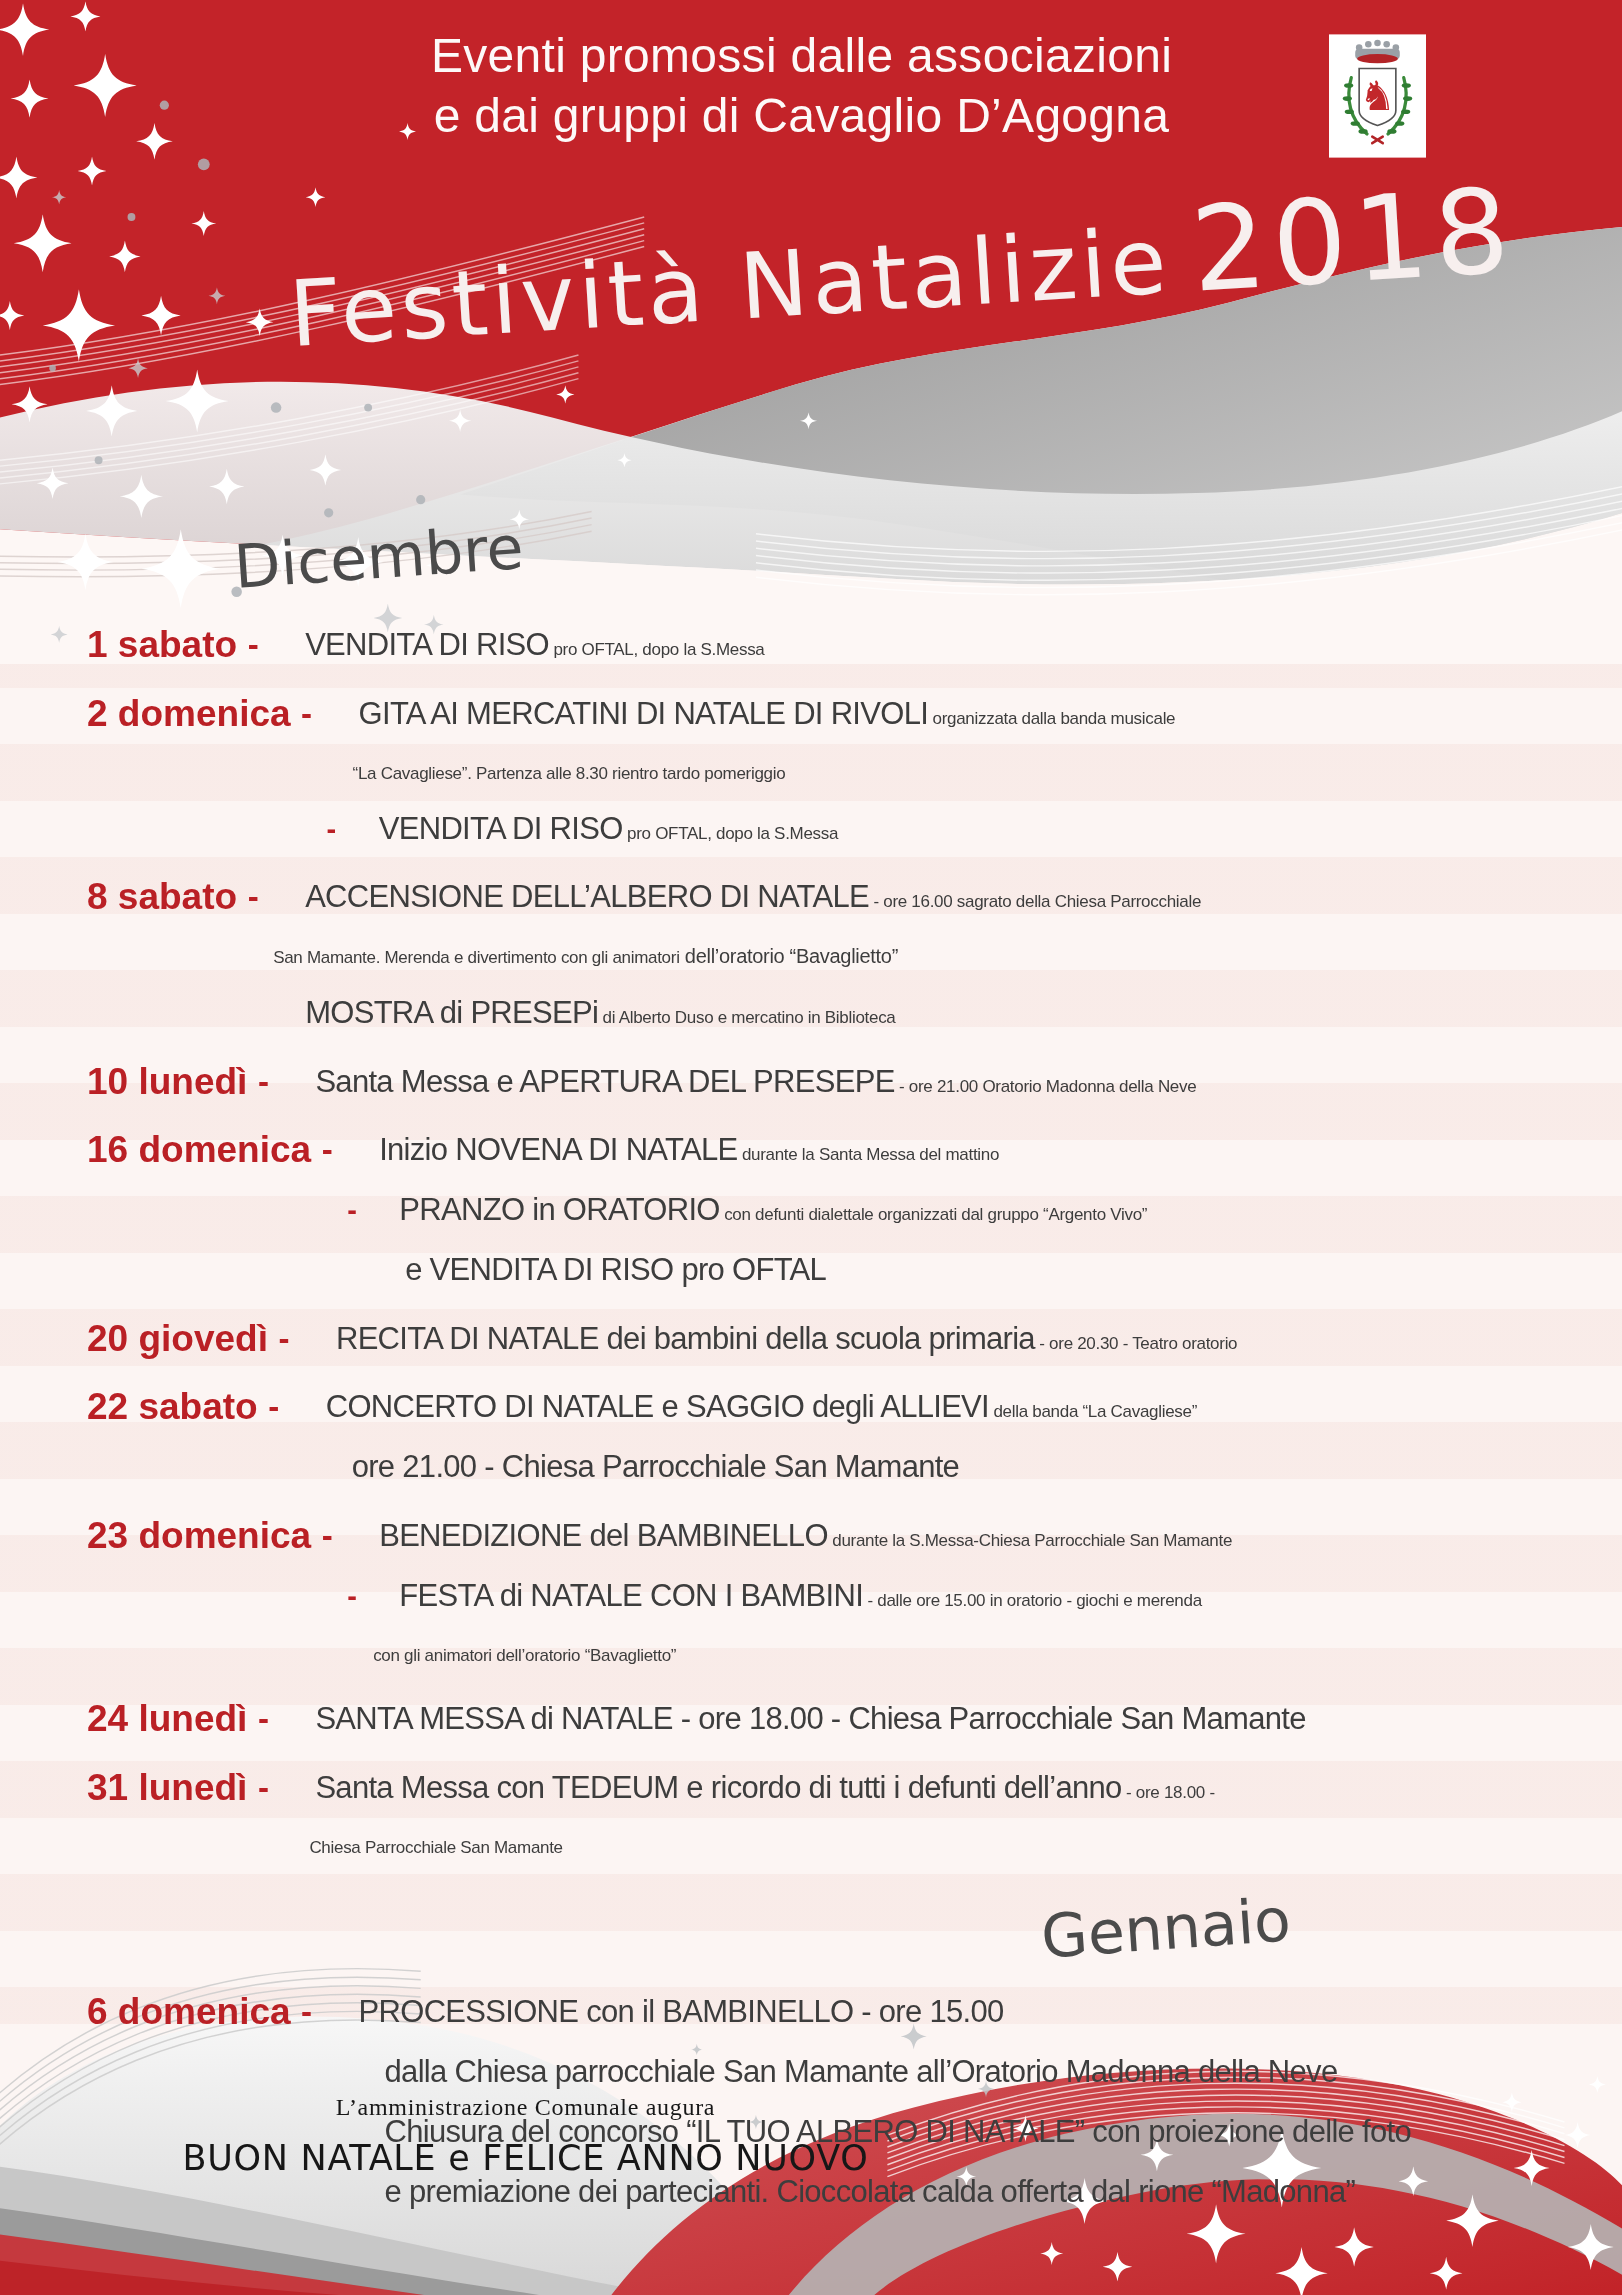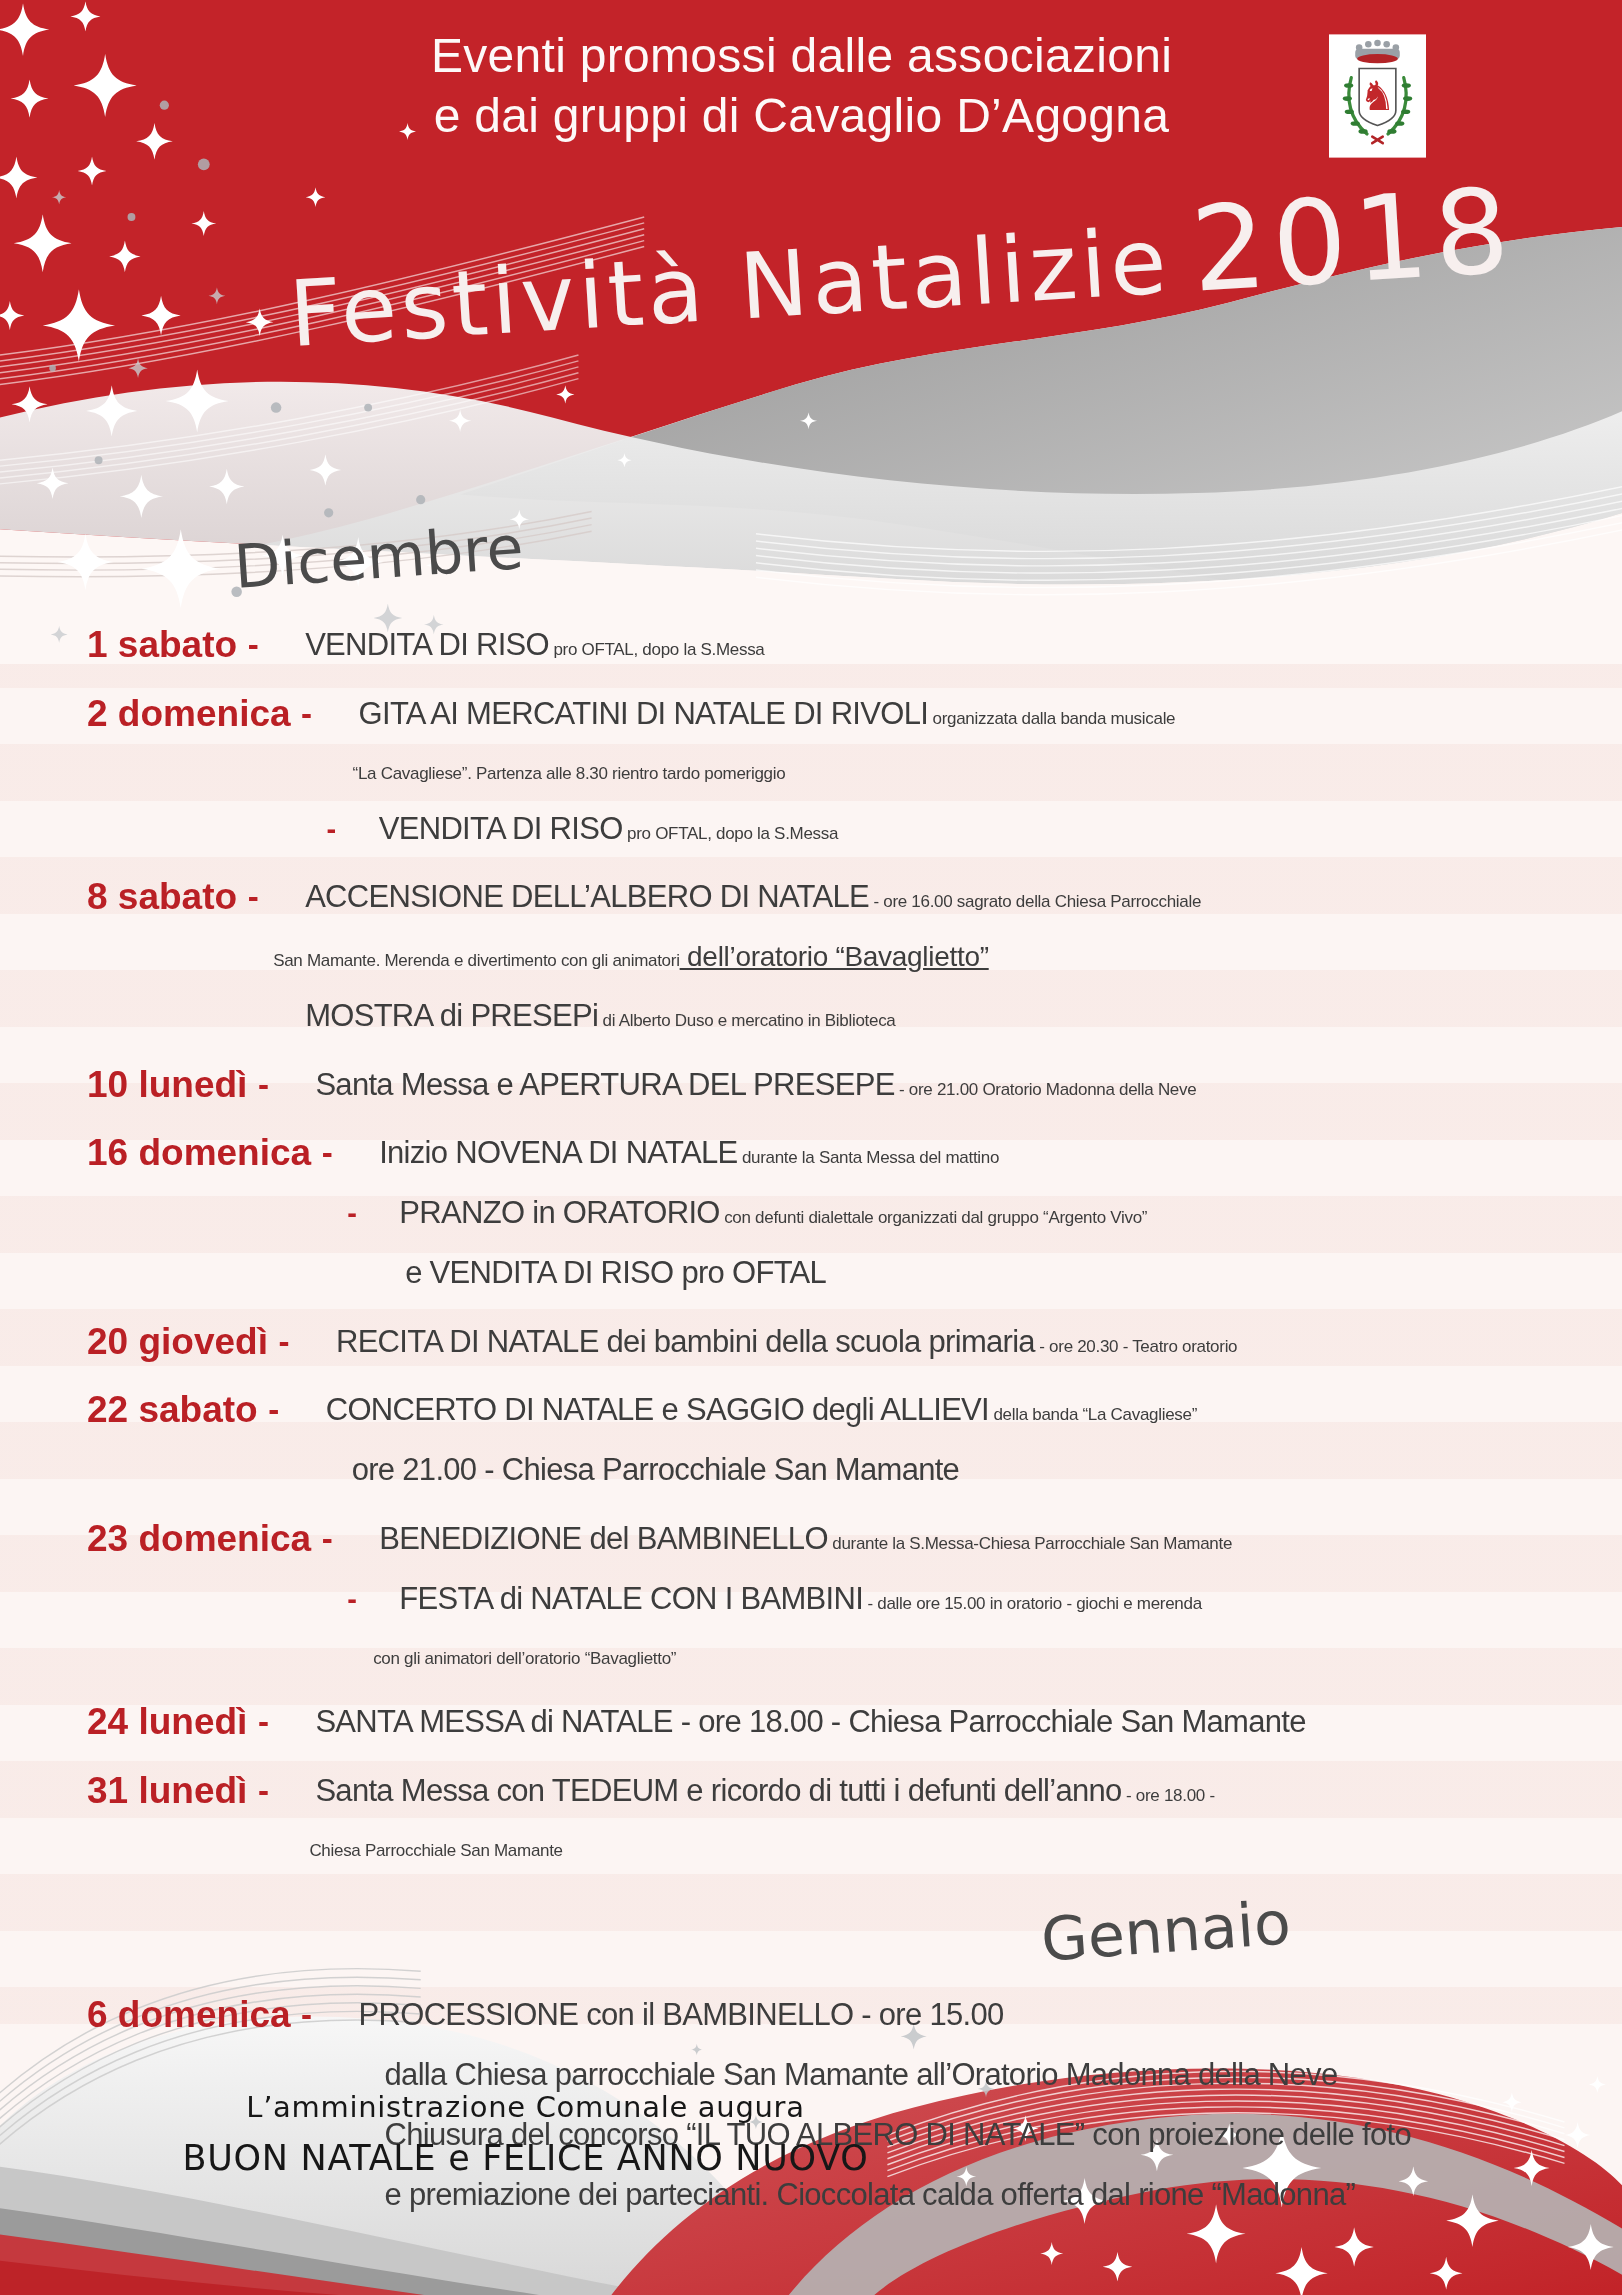--- a/index.html
+++ b/index.html
@@ -23,24 +23,24 @@
   .m-jan{margin:17px 0 22.3px 979px;}
   .event{display:flex;align-items:flex-start;margin:0 0 8.5px 0;color:#3d3d3d;}
   .edate{font-weight:700;font-size:37px;line-height:53px;color:#ba2025;white-space:nowrap;margin-left:25px;}
   .edash{font-weight:700;font-size:33px;line-height:53px;color:#ba2025;margin:0 14.5px 0 10.5px;}
   .desc{min-width:0;}
   .dline{line-height:53px;white-space:nowrap;}
   .ind-1{margin-left:26px;}
   .bdash{color:#ba2025;font-weight:700;font-size:29px;margin-right:10.5px;}
   .sg-b{font-size:31px;letter-spacing:-0.7px;margin-left:32px;}
   .sg-s{font-size:17px;letter-spacing:-0.3px;}
-  .sg-x{font-size:28px;letter-spacing:-0.3px;text-decoration:underline;}
+  .sg-x{font-size:20px;letter-spacing:-0.3px;}
   .footer{position:absolute;left:85px;top:2082px;width:881px;text-align:center;z-index:3;
         color:#171717;font-family:"DejaVu Sans",sans-serif;letter-spacing:0.7px;}
-  .f1,.f3{font-size:29px;line-height:51px;}
+  .f1,.f3{font-size:24px;line-height:51px;font-family:Liberation Serif, serif;}
   .f2{font-size:35px;line-height:51px;}
 </style>
 </head>
 <body>
 
 <div class="page">
 
   <svg class="top-art" viewBox="0 0 2469 1010" preserveAspectRatio="none">
     <defs>
       <linearGradient id="gd" x1="0" y1="0" x2="1" y2="1">

